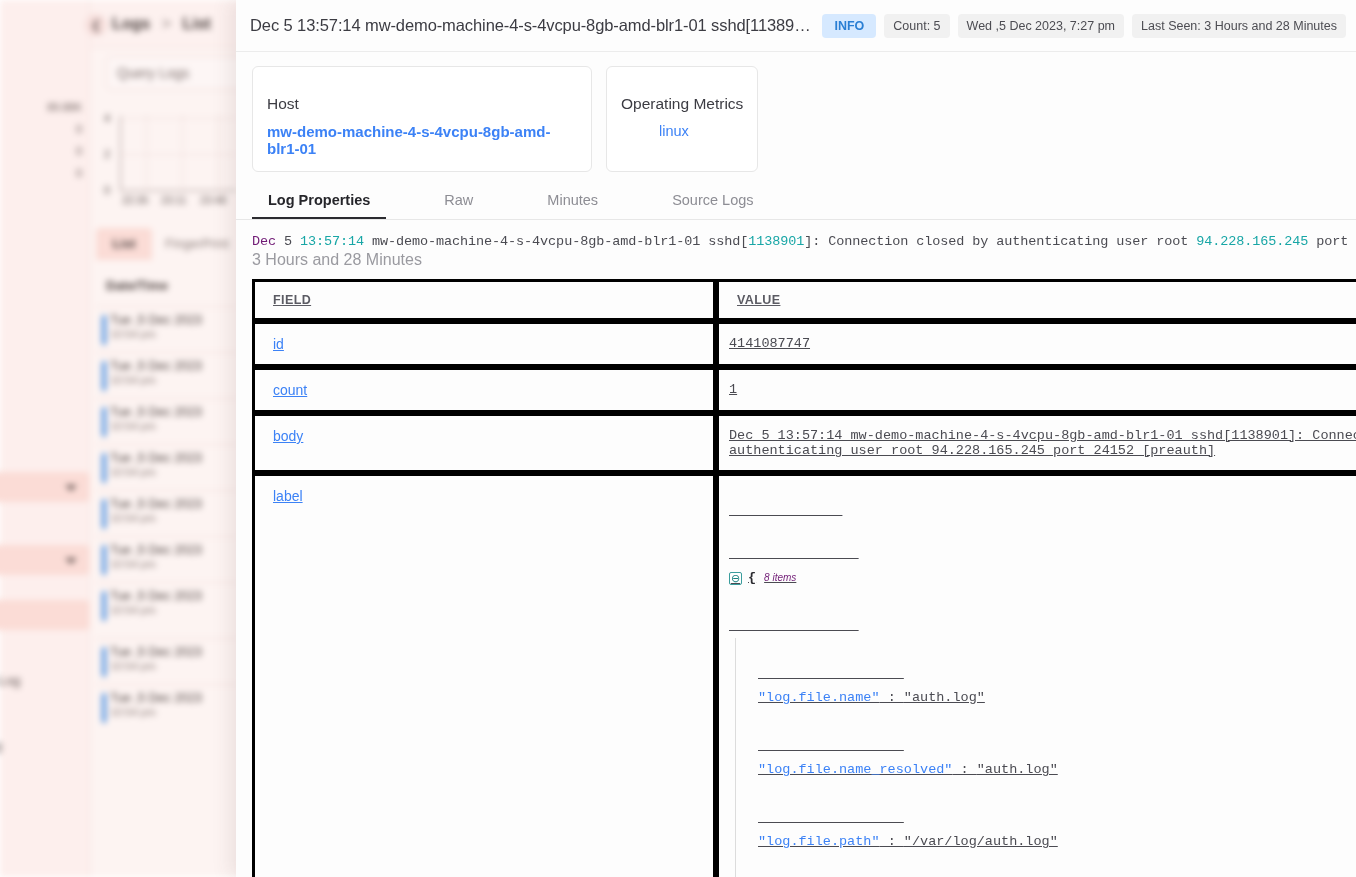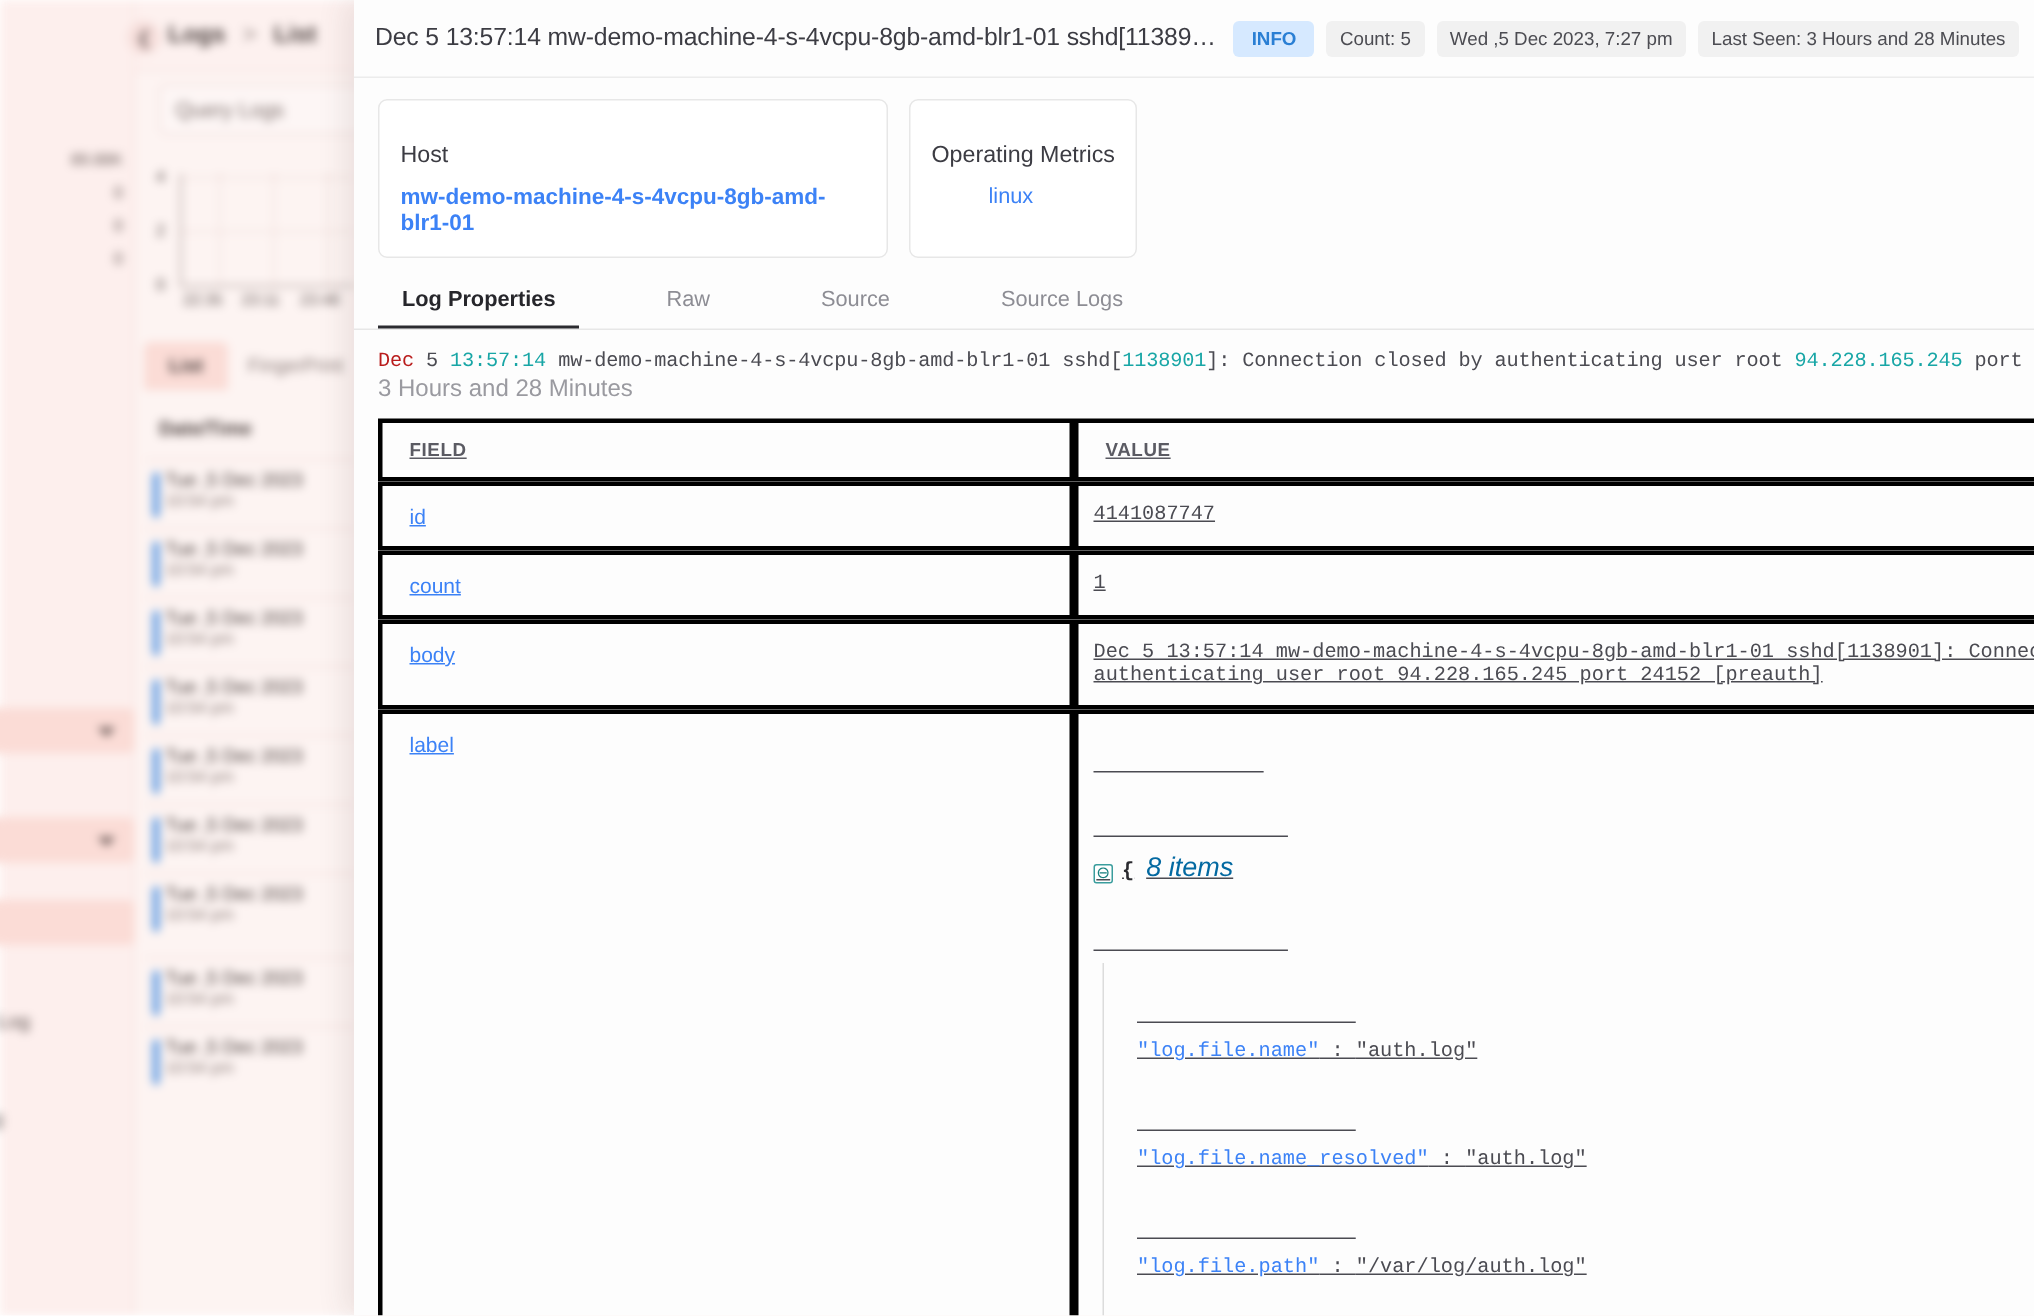--- a/index.html
+++ b/index.html
@@ -148,21 +148,21 @@
     cursor: pointer; white-space: nowrap;
   }
   .tab.active { color: #26262b; font-weight: bold; border-bottom: 2px solid #2b2b30; }
 
   .logline {
     font-family: "Liberation Mono", monospace;
     font-size: 13.5px; color: #4b4b52;
     padding: 14px 16px 0 16px; white-space: nowrap; overflow: hidden;
     letter-spacing: -0.1px;
   }
-  .tok-blue { color: #b91c1c; }
+  .tok-blue { color: #701a75; }
   .tok-teal { color: #18a6a6; }
   .tok-plain { color: #4b4b52; }
   .logsub { font-size: 16px; color: #9a9aa0; padding: 2px 16px 10px 16px; }
 
   
   .tablewrap { padding: 0 16px; }
   table.kv { width: 1320px; border-collapse: separate; border-spacing: 0; table-layout: fixed; }
   table.kv col.c1 { width: 464px; }
   table.kv col.c2 { width: 856px; }
   table.kv th, table.kv td {
@@ -183,21 +183,21 @@
   .jsonbox { font-family: "Liberation Mono", monospace; font-size: 13.5px; line-height: 24px; }
   .jrow { display: flex; align-items: baseline; }
   .expander {
     display: inline-block; width: 13px; height: 13px; line-height: 11px;
     border: 1px solid #3a9d9d; color: #19807f; font-size: 11px;
     text-align: center; margin-right: 6px; border-radius: 2px;
     font-family: "Liberation Sans", sans-serif; cursor: pointer;
     background: #fff; position: relative; top: 1px;
   }
   .brace { color: #2b2b30; font-weight: bold; margin-right: 8px; }
-  .items { color: #0369a1; font-style: italic; font-size: 18px;
+  .items { color: #701a75; font-style: italic; font-size: 10px;
            font-family: "Liberation Sans", sans-serif; }
   .jlines { border-left: 1px solid #dcdcdc; margin-left: 6px; padding-left: 22px; }
   .jkey { color: #3c82f6; }
   .jpunct { color: #4b4b52; }
   .jval { color: #4b4b52; }
 </style>
 </head>
 <body>
 
 <div id="app">
@@ -321,21 +321,21 @@
       </div>
       <div class="card os">
         <div class="card-title">Operating Metrics</div>
         <div class="card-val">linux</div>
       </div>
     </div>
 
     <div class="tabs">
       <div class="tab active">Log Properties</div>
       <div class="tab">Raw</div>
-      <div class="tab">Source</div>
+      <div class="tab">Minutes</div>
       <div class="tab">Source Logs</div>
     </div>
 
     <div class="logline"><span class="tok-blue">Dec</span>  <span class="tok-plain">5</span> <span class="tok-teal">13:57:14</span> <span class="tok-plain">mw-demo-machine-4-s-4vcpu-8gb-amd-blr1-01</span> <span class="tok-plain">sshd[</span><span class="tok-teal">1138901</span><span class="tok-plain">]:</span> <span class="tok-plain">Connection closed by authenticating user root</span> <span class="tok-teal">94.228.165.245</span> <span class="tok-plain">port</span> </div>
     <div class="logsub">3 Hours and 28 Minutes</div>
 
     <div class="tablewrap">
       <table class="kv">
         <colgroup>
             <col class="c1">

